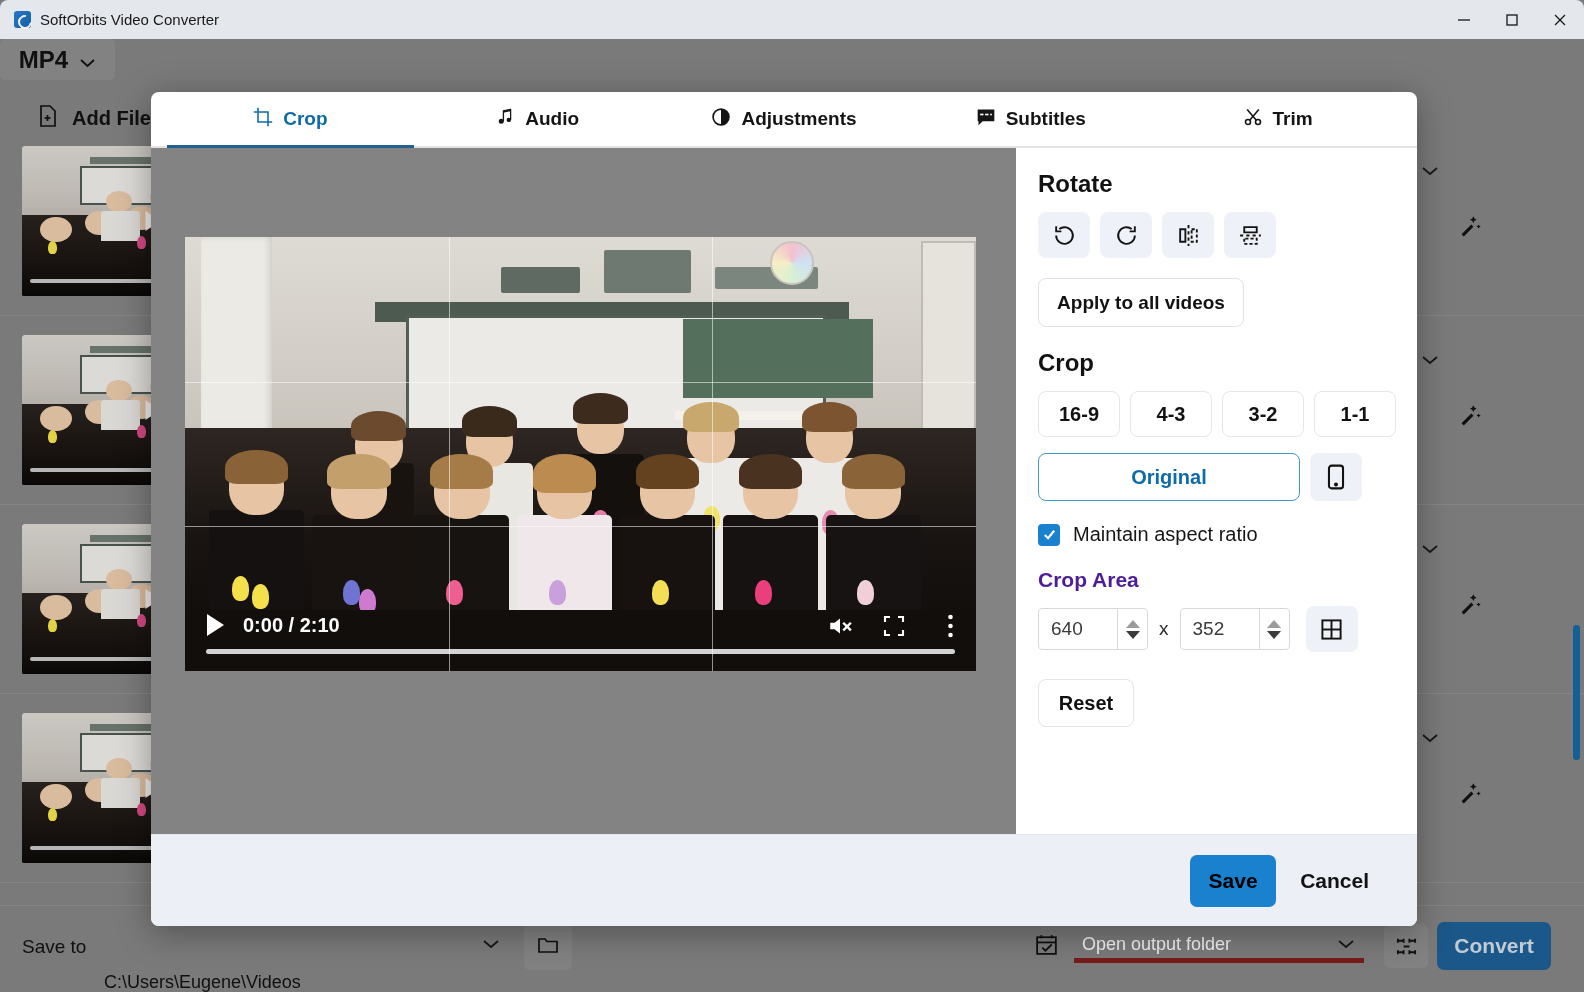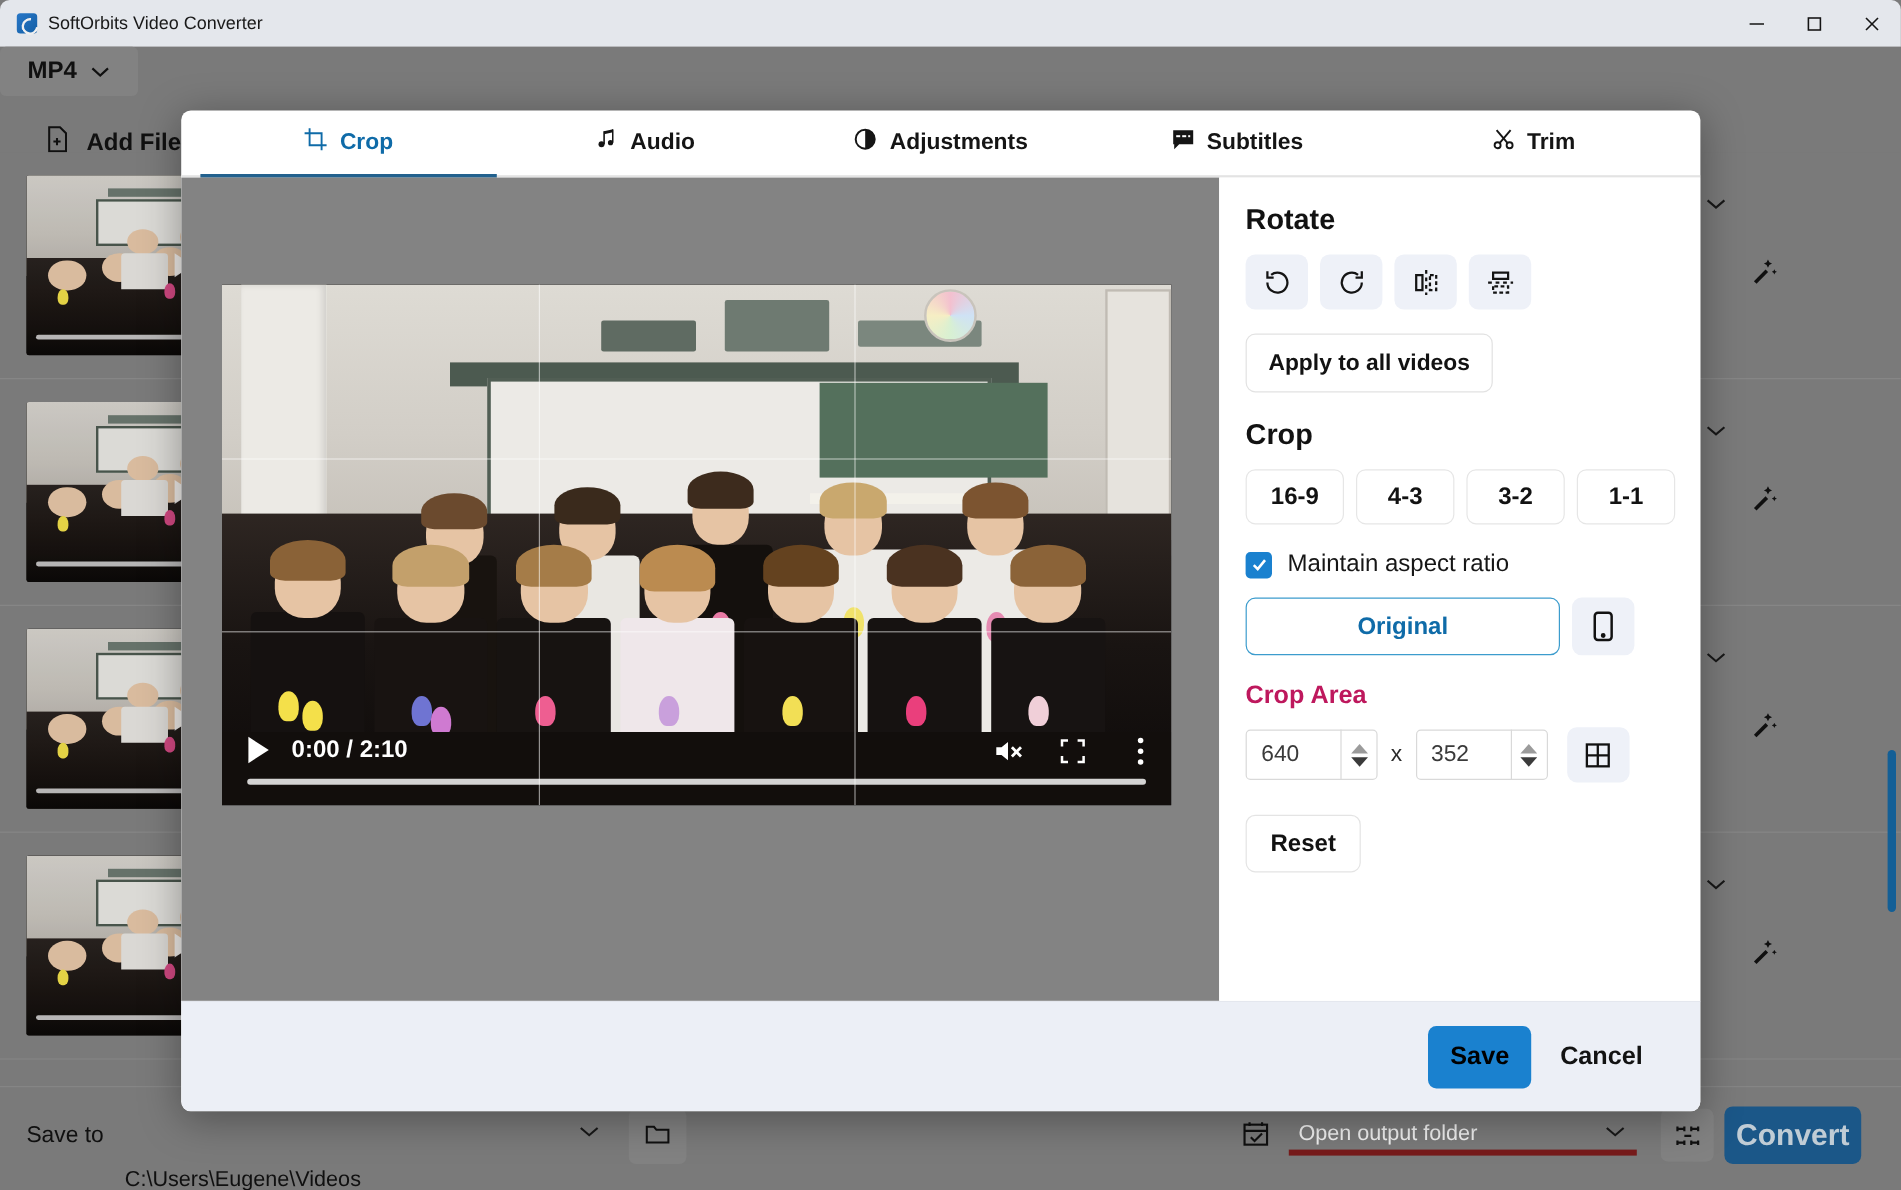--- a/index.html
+++ b/index.html
@@ -45,21 +45,21 @@
     position: absolute; left: 0; top: 39px; width: 1584px; height: 88px;
     background: #828282;
   }
   .tb-item { position: absolute; display: flex; align-items: center; color: #111; }
   #btn-add-files { left: 36px; top: 65px; gap: 12px; font-size: 20px; font-weight: bold; }
   #add-files-caret { left: 196px; top: 72px; }
   #format-select {
     left: 239px; top: 62px; width: 115px; height: 41px;
     background: #8b8b8b; border-radius: 5px;
     display: flex; align-items: center; justify-content: center; gap: 11px;
-    font-size: 20px; font-weight: bold; color: #111;
+    font-size: 24px; font-weight: bold; color: #111;
   }
   #btn-refresh {
     position: absolute; left: 816px; top: 56px; width: 66px; height: 52px;
     border: 1px solid #6f7f92; border-radius: 7px;
     display: flex; align-items: center; justify-content: center;
     color: #2b4d6e;
   }
   #btn-selectall {
     position: absolute; left: 906px; top: 60px; width: 46px; height: 46px;
     display: flex; align-items: center; justify-content: center; color: #111;
@@ -127,21 +127,21 @@
   #open-output-caret { position: absolute; left: 1336px; top: 30px; color: #1a1a1a; }
   #merge-btn {
     position: absolute; left: 1384px; top: 18px; width: 44px; height: 44px;
     background: #8b8b8b; border-radius: 6px;
     display: flex; align-items: center; justify-content: center; color: #111;
   }
   #convert-btn {
     position: absolute; left: 1437px; top: 16px; width: 114px; height: 48px;
     background: #1d5d91; border-radius: 7px; color: #cdd9e3;
     display: flex; align-items: center; justify-content: center;
-    font-size: 25px; font-weight: bold;
+    font-size: 21px; font-weight: bold;
   }
 
   
   #app-scrollbar { position: absolute; right: 4px; top: 625px; width: 7px; height: 135px; background: #1565a0; border-radius: 4px; }
 
   
   #modal-backdrop { position: absolute; inset: 0; background: rgba(0,0,0,0.06); }
   #video-editor-dialog {
     position: absolute; left: 151px; top: 92px; width: 1266px; height: 834px;
     background: #fff; border-radius: 8px; box-shadow: 0 6px 34px rgba(0,0,0,.34);
@@ -241,21 +241,21 @@
     width: 262px; height: 48px; border: 1px solid #3c9ccd; border-radius: 8px; background: #fff;
     display: flex; align-items: center; justify-content: center;
     font-size: 20px; font-weight: bold; color: #0f6ba8;
   }
   #portrait-btn { width: 52px; height: 48px; background: #eef1f8; border-radius: 8px;
     display: flex; align-items: center; justify-content: center; color: #121212; }
   #aspect-row { display: flex; align-items: center; gap: 13px; margin-top: 22px; }
   #aspect-check { width: 22px; height: 22px; background: #1a81cf; border-radius: 4px;
     display: flex; align-items: center; justify-content: center; color: #fff; flex: none; }
   #aspect-label { font-size: 20px; color: #161616; }
-  #croparea-title { margin-top: 22px; font-size: 21px; font-weight: bold; color: #be185d; }
+  #croparea-title { margin-top: 22px; font-size: 21px; font-weight: bold; color: #4c1d95; }
   #croparea-row { display: flex; align-items: center; gap: 11px; margin-top: 14px; }
   .num-field {
     width: 110px; height: 42px; border: 1px solid #d9d9d9; border-radius: 4px;
     display: flex; align-items: center; background: #fff;
   }
   .num-field .num-val { flex: 1; padding-left: 12px; font-size: 19px; color: #3a3a3a; }
   .spin { width: 30px; height: 42px; border-left: 1px solid #d9d9d9; display: flex;
     flex-direction: column; align-items: center; justify-content: center; gap: 3px; }
   .spin .up { width: 0; height: 0; border-left: 7px solid transparent; border-right: 7px solid transparent; border-bottom: 8px solid #9b9b9b; }
   .spin .dn { width: 0; height: 0; border-left: 7px solid transparent; border-right: 7px solid transparent; border-top: 8px solid #3b3b3b; }
@@ -784,37 +784,37 @@
 
         <div class="sec-title" id="crop-title">Crop</div>
 
         <div id="ratio-row">
           <div class="ratio-btn">16-9</div>
           <div class="ratio-btn">4-3</div>
           <div class="ratio-btn">3-2</div>
           <div class="ratio-btn">1-1</div>
         </div>
 
-        <div id="aspect-row">
-          <div id="aspect-check">
-            <svg width="15" height="15" viewBox="0 0 16 16" fill="none" stroke="currentColor" stroke-width="2.3">
-                <polyline points="3,8.5 6.5,12 13,4"></polyline>
-              </svg>
-          </div>
-          <div id="aspect-label">Maintain aspect ratio</div>
-        </div>
-
         <div id="original-row">
           <div id="original-btn">Original</div>
           <div id="portrait-btn">
             <svg width="20" height="26" viewBox="0 0 16 24" fill="none" stroke="currentColor" stroke-width="1.9">
               <rect x="1.5" y="1.5" width="13" height="21" rx="2.5"></rect>
                 <circle cx="8" cy="19" r="0.9" fill="currentColor"></circle>
             </svg>
           </div>
+        </div>
+
+        <div id="aspect-row">
+          <div id="aspect-check">
+            <svg width="15" height="15" viewBox="0 0 16 16" fill="none" stroke="currentColor" stroke-width="2.3">
+                <polyline points="3,8.5 6.5,12 13,4"></polyline>
+              </svg>
+          </div>
+          <div id="aspect-label">Maintain aspect ratio</div>
         </div>
 
         <div id="croparea-title">Crop Area</div>
 
         <div id="croparea-row">
           <div class="num-field">
             <div class="num-val">640</div>
             <div class="spin">
               <div class="up"></div>
               <div class="dn"></div>

